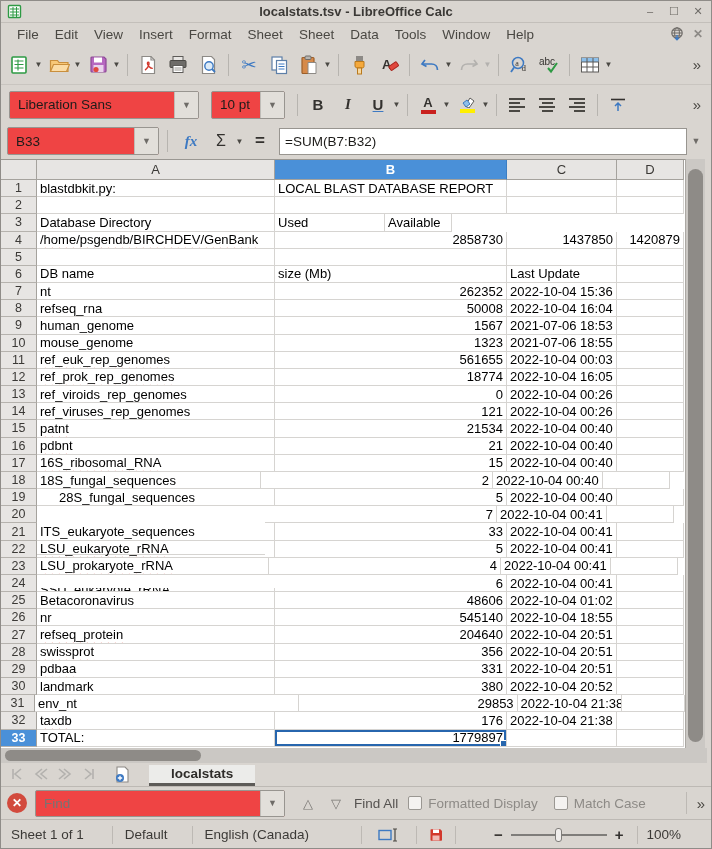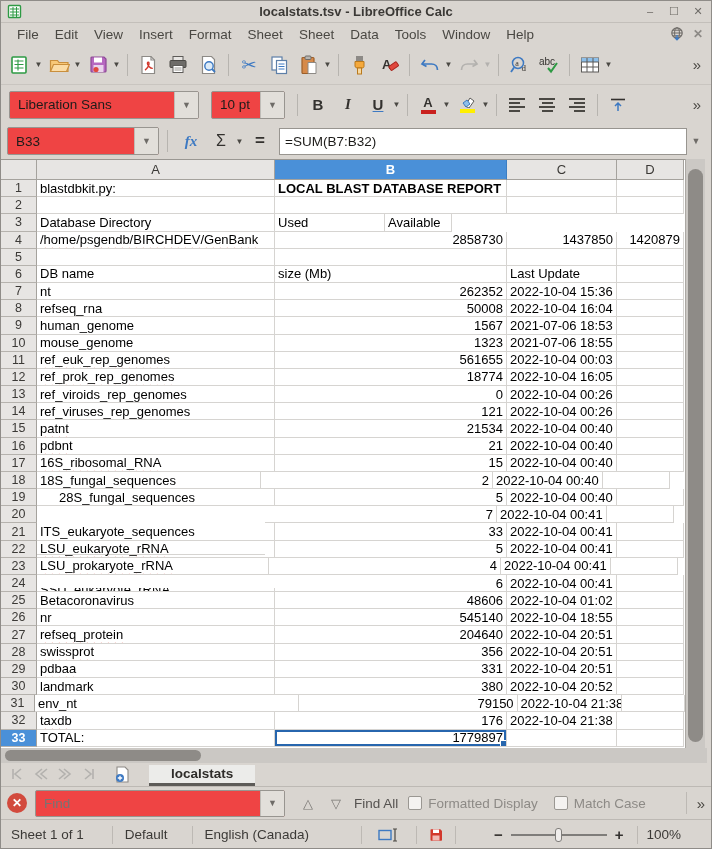--- a/index.html
+++ b/index.html
@@ -374,21 +374,21 @@
     <div class="corner"></div>
   <div class="colh" style="width: 238px;">A</div>
       <div class="colh sel" style="width: 232px;">B</div>
       <div class="colh" style="width: 110px;">C</div>
       <div class="colh" style="width: 67px;">D</div>
     </div>
   <div id="grid-rows">
       <div class="grow">
         <div class="rowh">1</div>
         <div class="cell misspelled" style="width: 238px;">blastdbkit.py:</div>
-        <div class="cell" style="width: 232px; font-weight: bold;">LOCAL BLAST DATABASE REPORT</div>
+        <div class="cell" style="width: 232px;">LOCAL BLAST DATABASE REPORT</div>
         <div class="cell" style="width: 110px;"></div>
         <div class="cell" style="width: 67px;"></div>
       </div>
       <div class="grow">
         <div class="rowh">2</div>
         <div class="cell" style="width: 238px;"></div>
         <div class="cell" style="width: 232px;"></div>
         <div class="cell" style="width: 110px;"></div>
         <div class="cell" style="width: 67px;"></div>
       </div>
@@ -583,21 +583,21 @@
       <div class="grow">
         <div class="rowh">30</div>
         <div class="cell" style="width: 238px;">landmark</div>
         <div class="cell num" style="width: 232px;">380</div>
         <div class="cell" style="width: 110px;">2022-10-04 20:52</div>
         <div class="cell" style="width: 67px;"></div>
       </div>
       <div class="grow">
         <div class="rowh">31</div>
         <div class="cell misspelled" style="width: 280px;">env_nt</div>
-        <div class="cell num" style="width: 232px;">79150</div>
+        <div class="cell num" style="width: 232px;">29853</div>
         <div class="cell" style="width: 110px;">2022-10-04 21:38</div>
         <div class="cell" style="width: 67px;"></div>
       </div>
       <div class="grow">
         <div class="rowh">32</div>
         <div class="cell misspelled" style="width: 238px;">taxdb</div>
         <div class="cell num" style="width: 232px;">176</div>
         <div class="cell" style="width: 110px;">2022-10-04 21:38</div>
         <div class="cell" style="width: 67px;"></div>
       </div>

